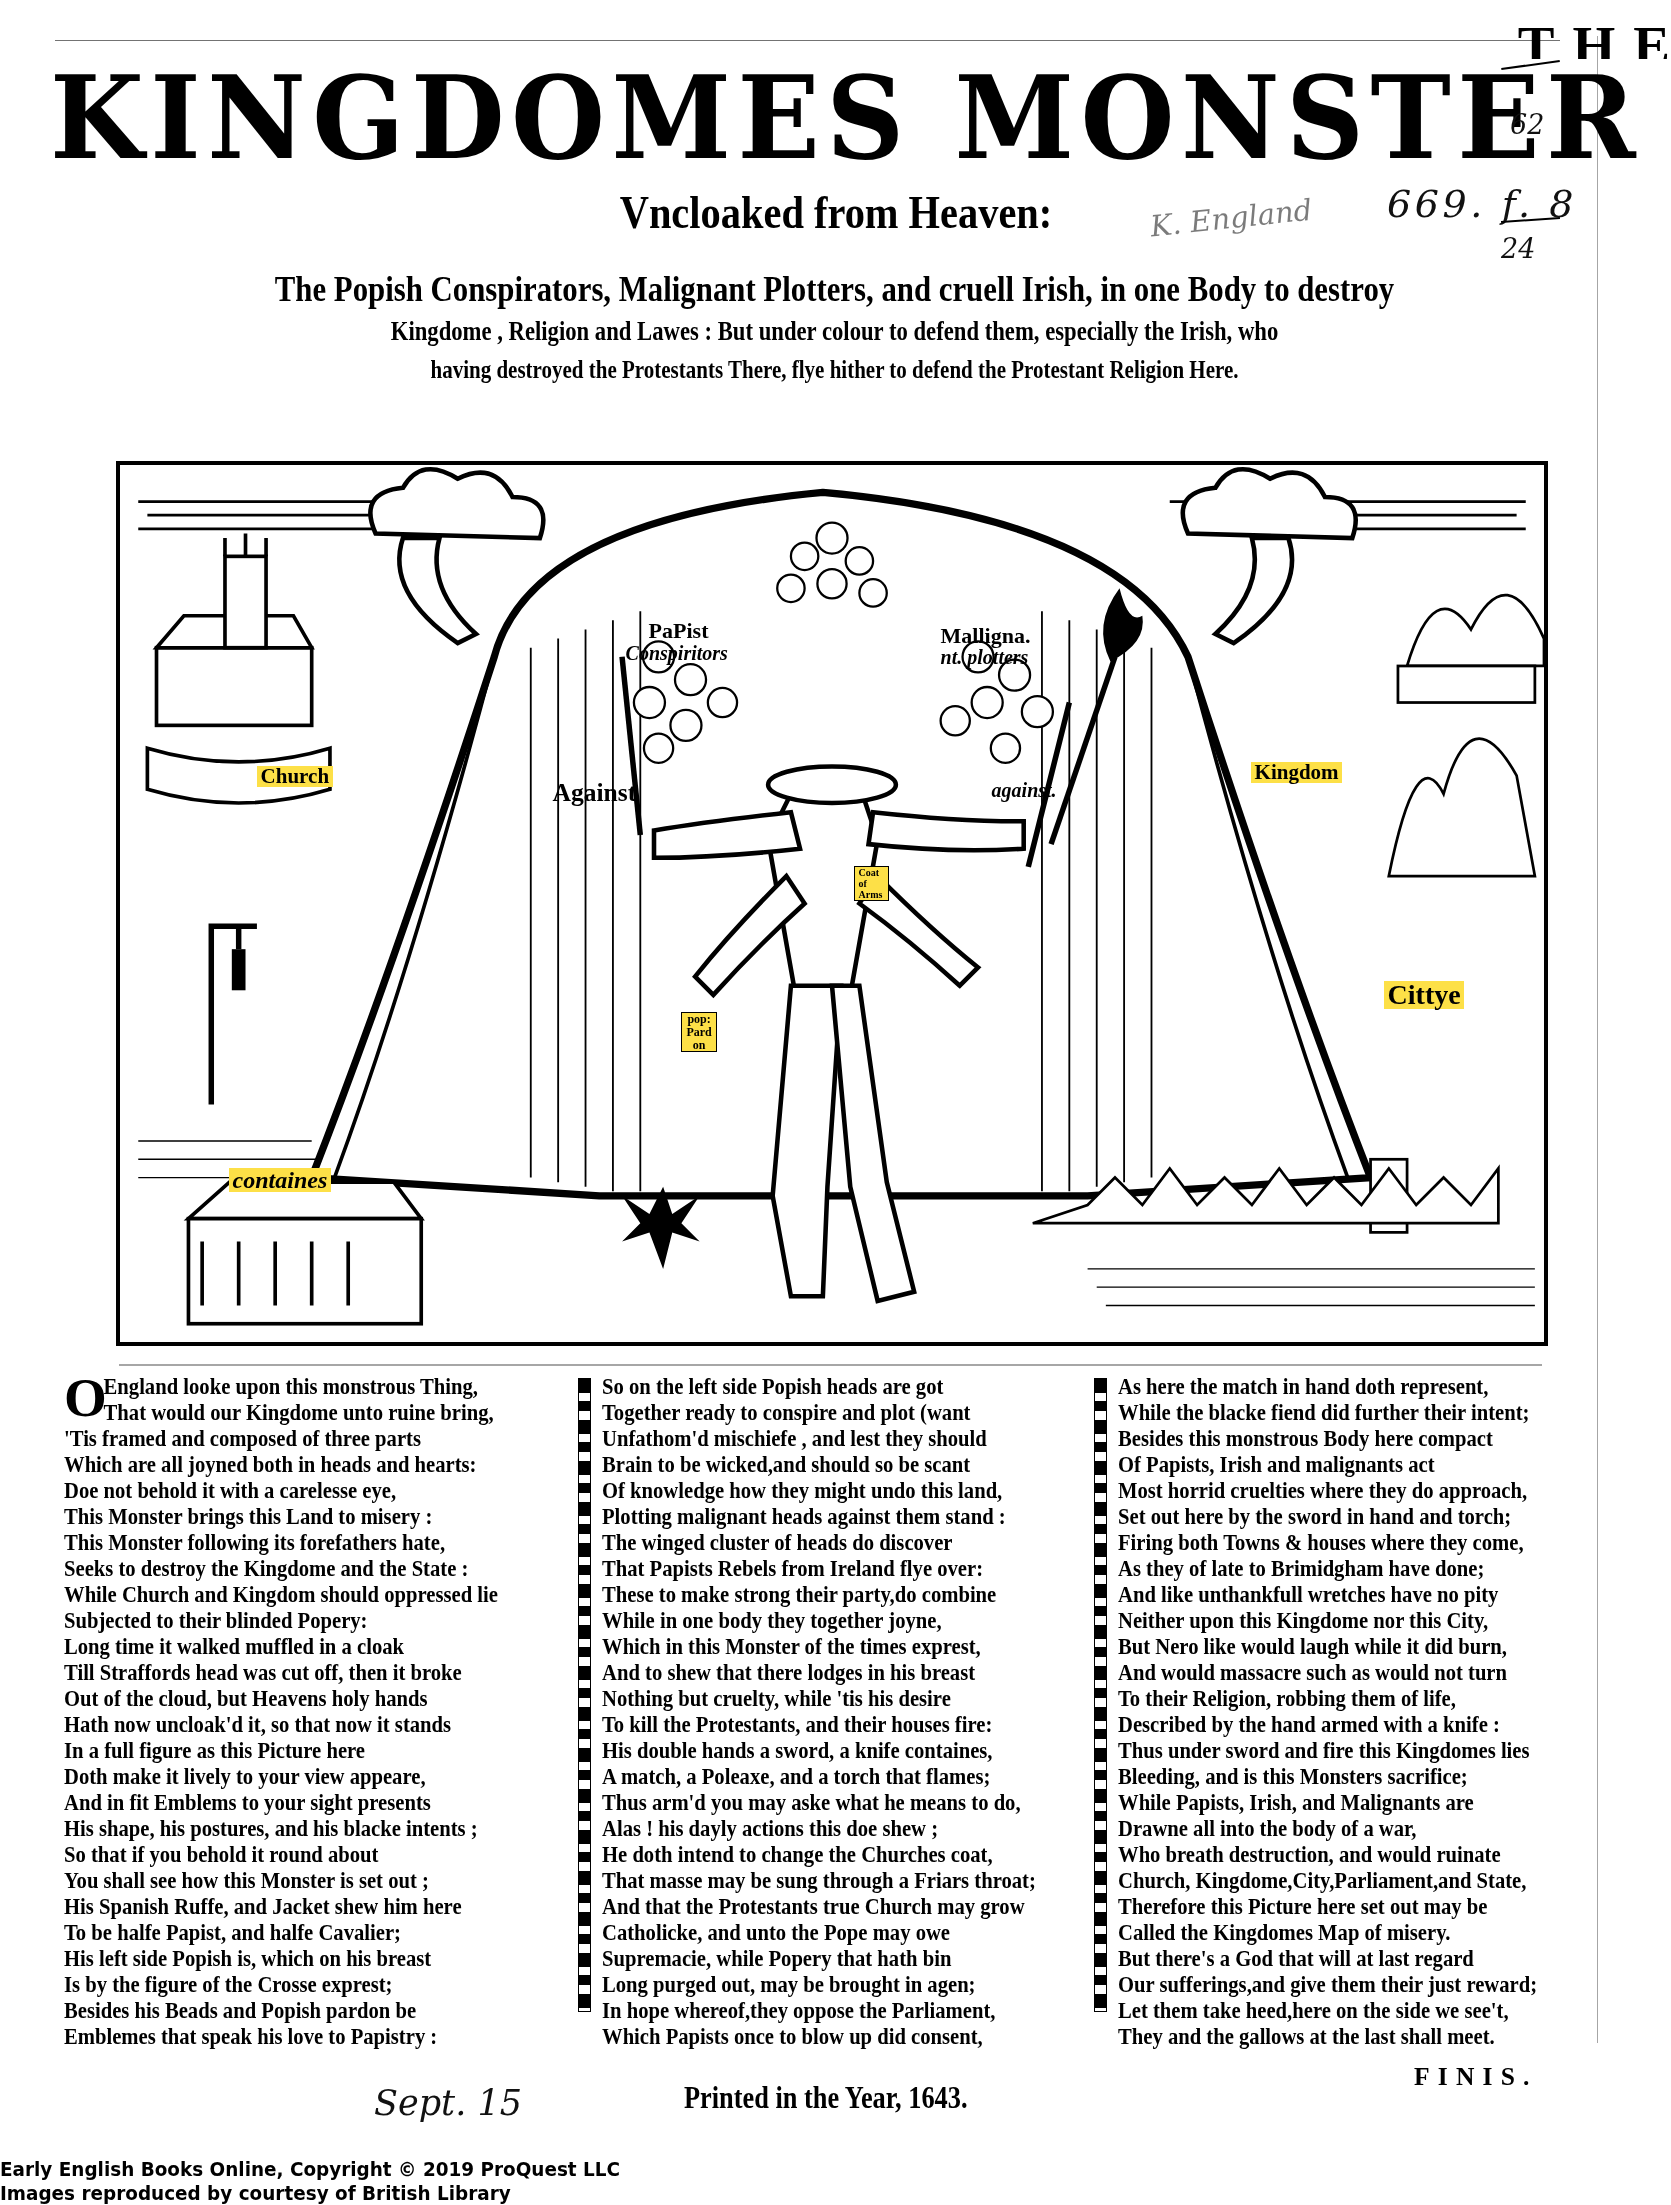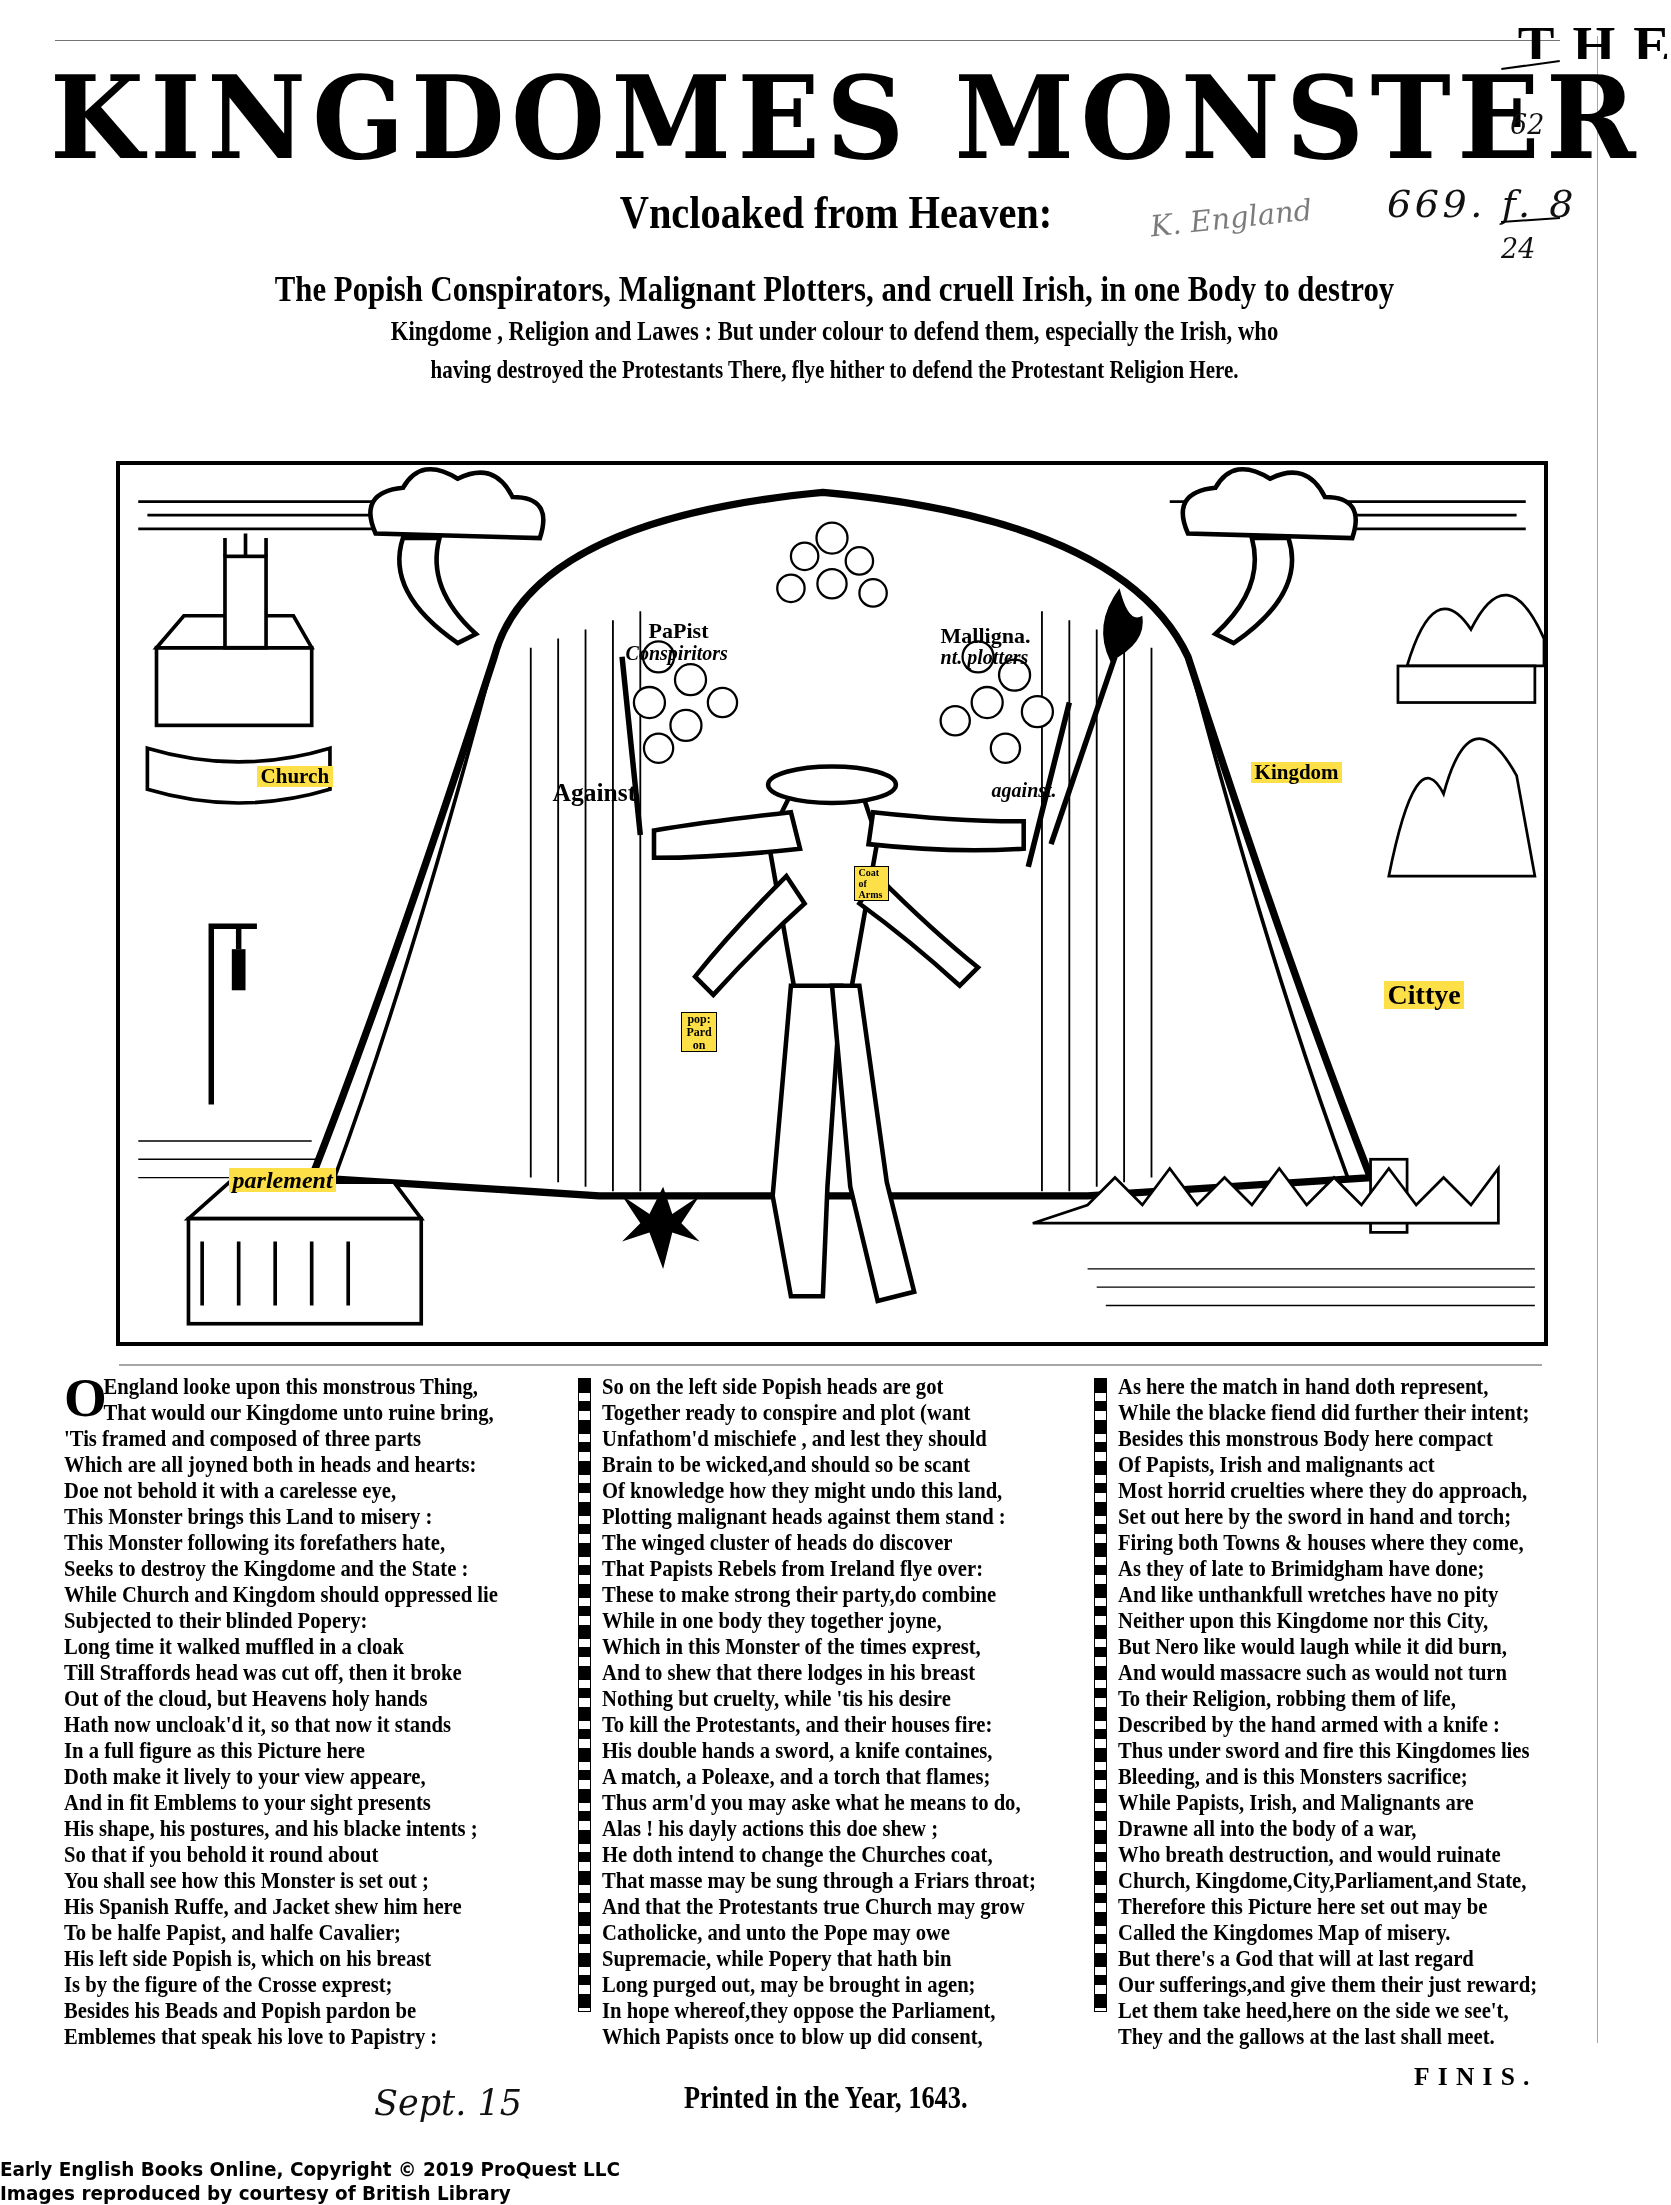--- a/index.html
+++ b/index.html
@@ -244,21 +244,21 @@
 
   <div class="wc-label" style="left:525px; top:155px; font-size:22px; background:transparent;">PaPist</div>
   <div class="wc-label" style="left:502px; top:178px; font-size:20px; background:transparent; font-style:italic;">Conspiritors</div>
   <div class="wc-label" style="left:817px; top:160px; font-size:22px; background:transparent;">Malligna.</div>
   <div class="wc-label" style="left:817px; top:182px; font-size:20px; background:transparent; font-style:italic;">nt. plotters</div>
   <div class="wc-label" style="left:429px; top:315px; font-size:25.5px; background:transparent;">Against</div>
   <div class="wc-label" style="left:868px; top:315px; font-size:20px; background:transparent; font-style:italic;">against.</div>
   <div class="wc-label" style="left:137px; top:301px; font-size:21px;">Church</div>
   <div class="wc-label" style="left:1131px; top:297px; font-size:21px;">Kingdom</div>
   <div class="wc-label" style="left:1264px; top:516px; font-size:28px;">Cittye</div>
-  <div class="wc-label" style="left:109px; top:703px; font-size:24px; font-style:italic;">parlement</div>
+  <div class="wc-label" style="left:109px; top:703px; font-size:24px; font-style:italic;">containes</div>
   <div class="wc-label" style="left:561px; top:547px; font-size:12px; line-height:12.8px; border:1.4px solid #000; white-space:normal; width:27px; text-align:center;">
     <span>pop:</span><br>
     <span>Pard</span><br>
     <span>on</span>
   </div>
   <div class="wc-label" style="left:734px; top:401px; font-size:10px; line-height:11px; border:1.4px solid #000; white-space:normal; width:25.5px; text-align:left;">
     <span>Coat</span><br>
     <span>of</span><br>
     <span>Arms</span>
   </div>

